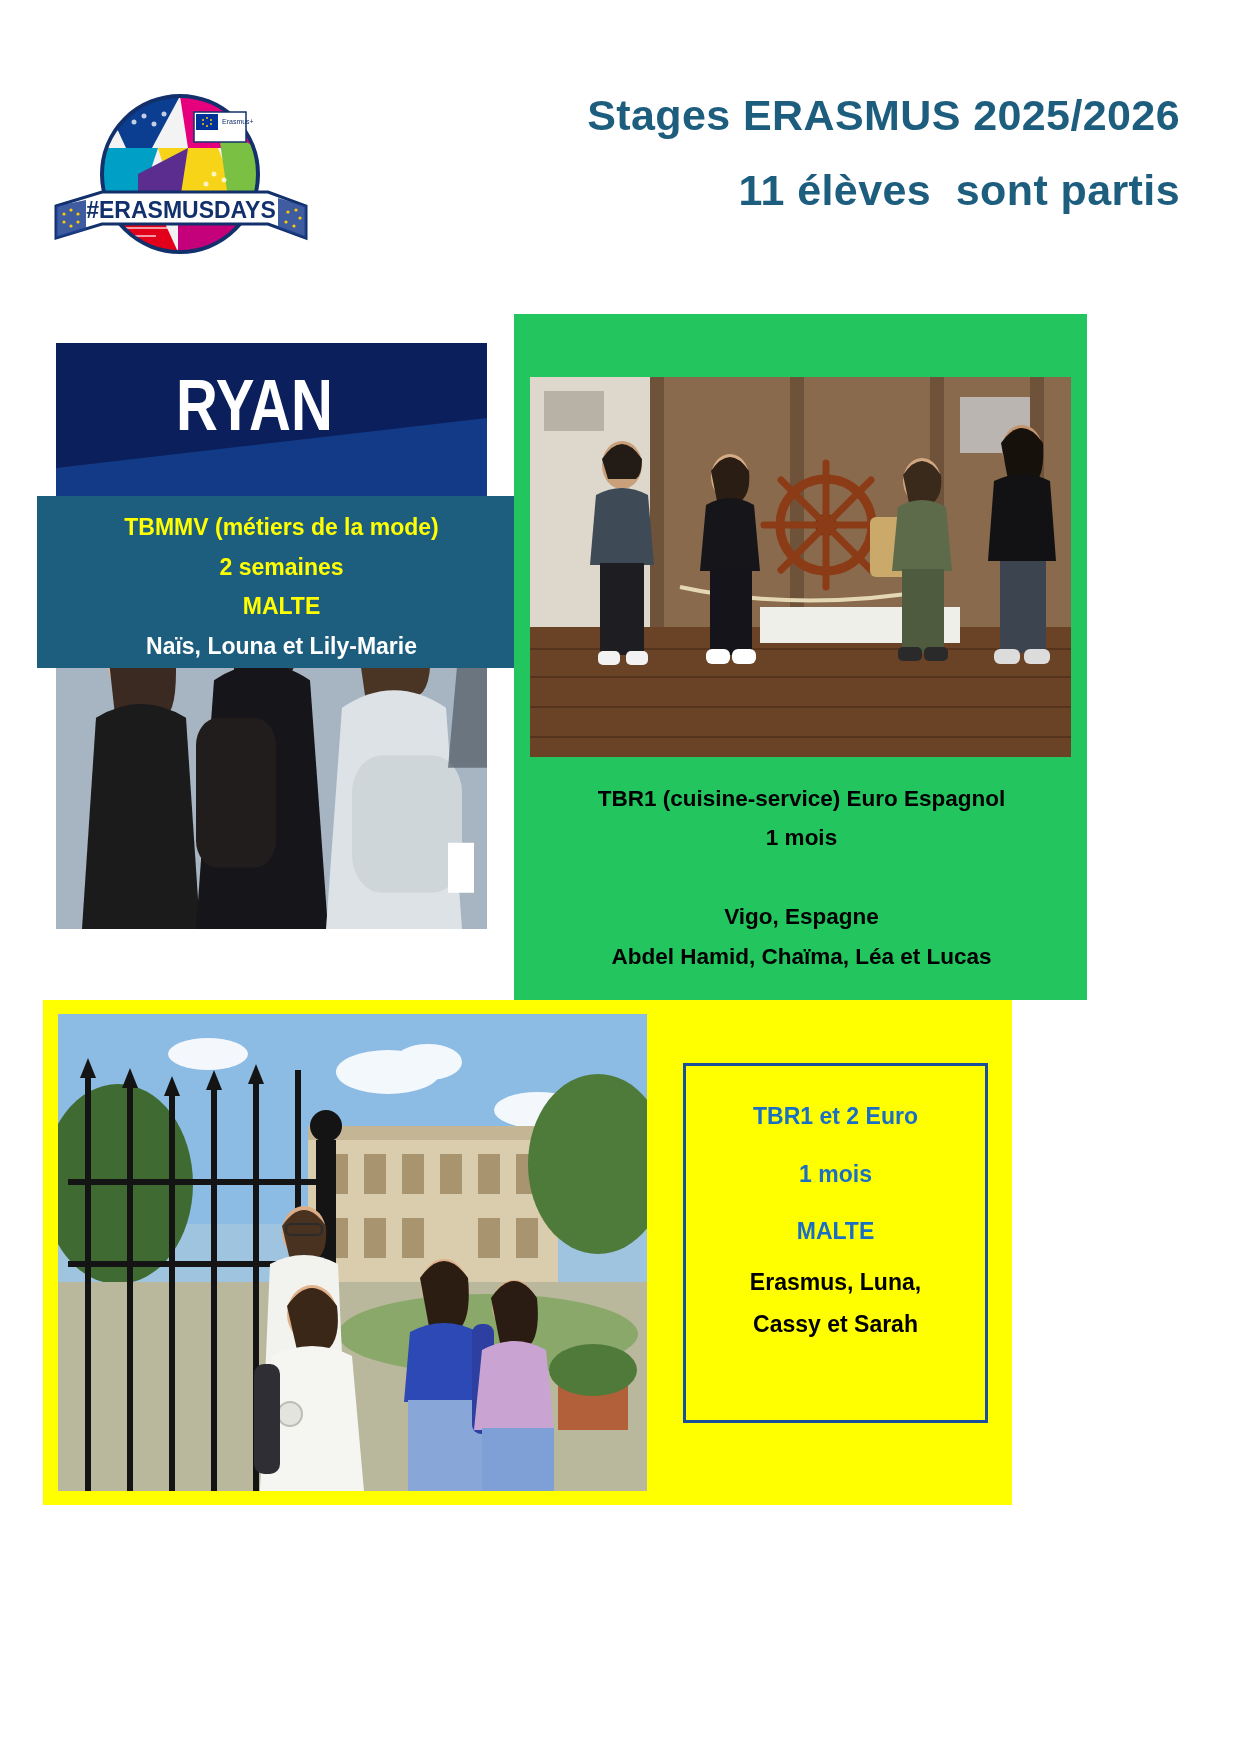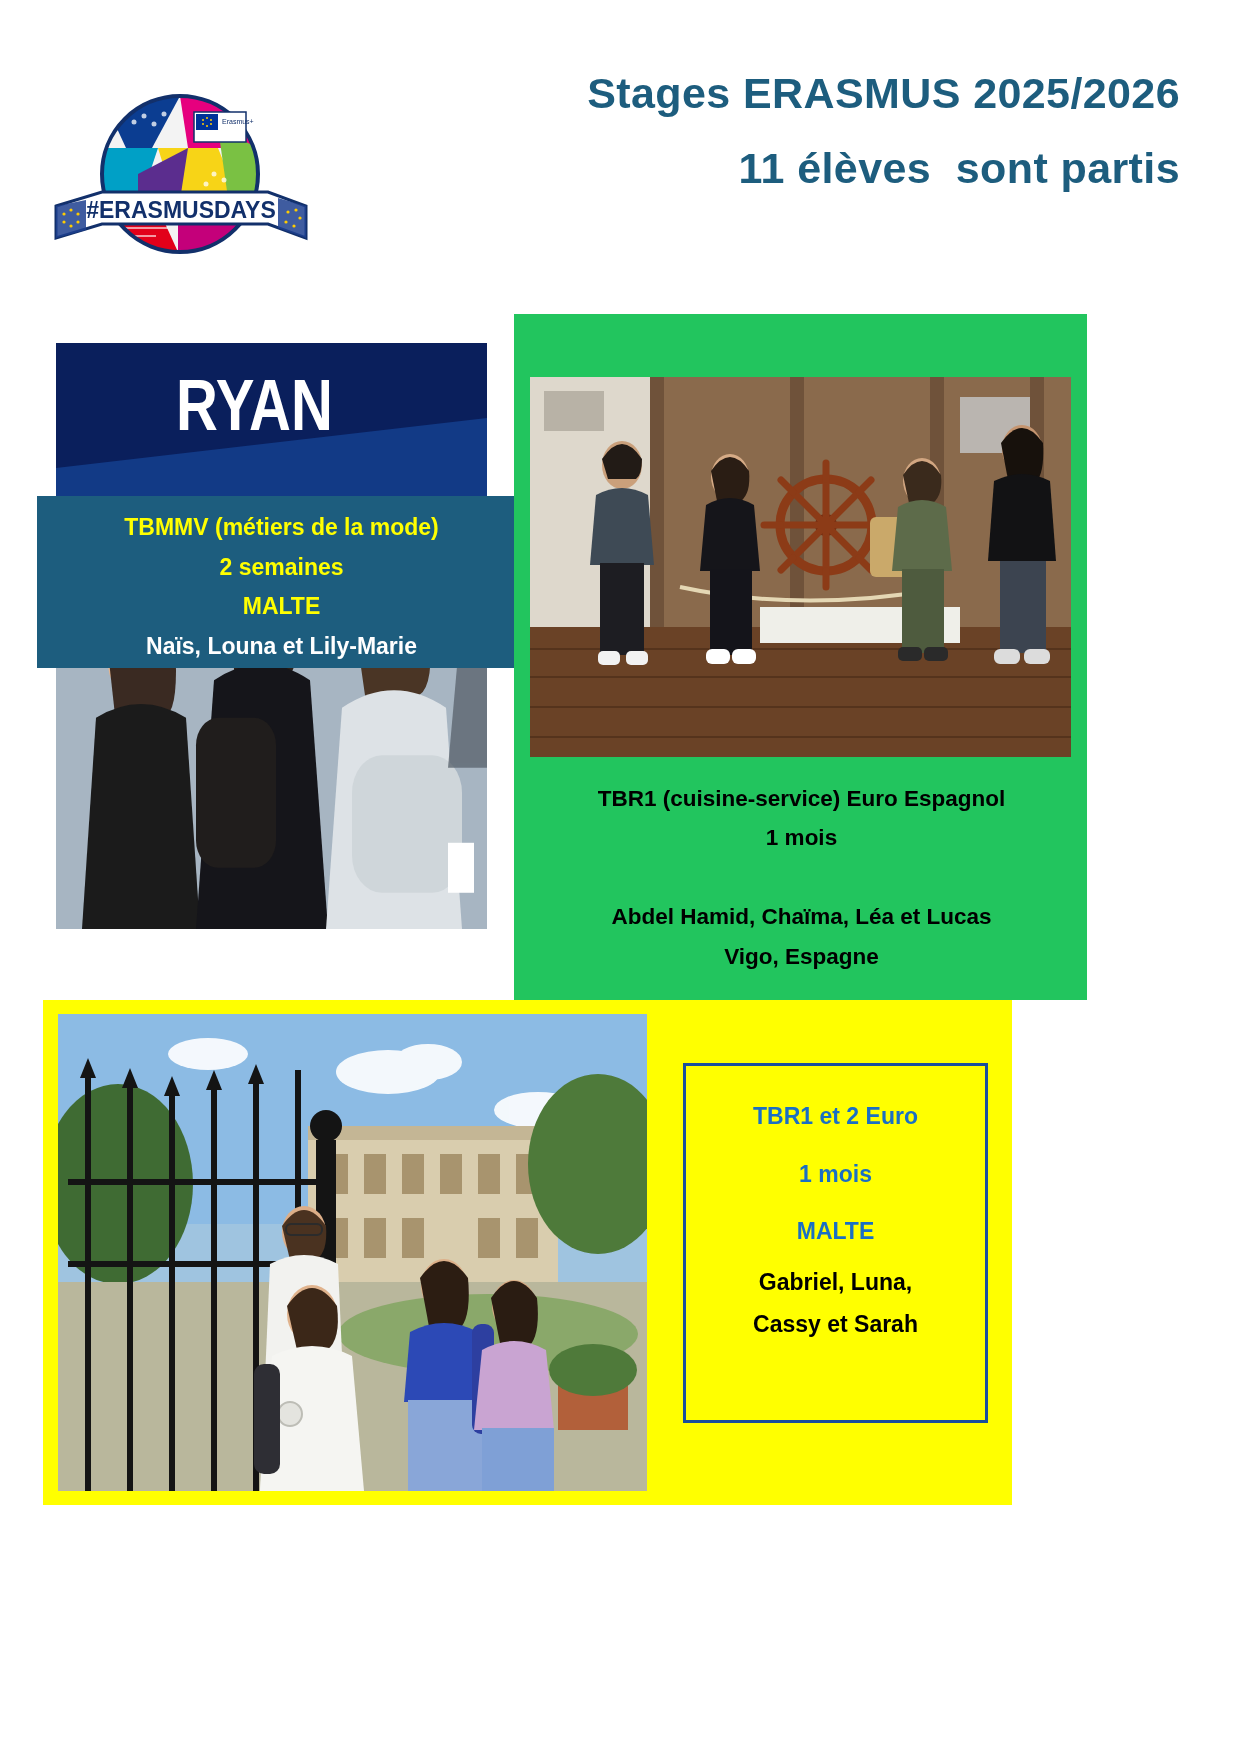--- a/index.html
+++ b/index.html
@@ -28,21 +28,21 @@
     top: 88px;
     width: 285px;
     height: 175px;
     background: #ffffff;
   }
   .logo svg { display: block; }
 
   .title-block {
     position: absolute;
     left: 250px;
-    top: 56px;
+    top: 78px;
     width: 930px;
     text-align: right;
     color: #1d5d7e;
     font-weight: bold;
     font-size: 43px;
     line-height: 1.75;
     letter-spacing: 0.4px;
   }
   .title-line { display: block; white-space: pre; }
 
@@ -355,22 +355,22 @@
         <rect x="464" y="272" width="26" height="15" rx="6" fill="#dcdcdc"></rect>
         <rect x="494" y="272" width="26" height="15" rx="6" fill="#dcdcdc"></rect>
       </g>
     </svg>
   </div>
 
   <div class="caption-vigo">
     <div>TBR1 (cuisine-service) Euro Espagnol</div>
     <div>1 mois</div>
     <div>&nbsp;</div>
+    <div>Vigo, Espagne</div>
     <div>Abdel Hamid, Chaïma, Léa et Lucas</div>
-    <div>Vigo, Espagne</div>
   </div>
 </div>
 
 <div class="panel-malte2">
   <div class="photo-gate">
     <svg class="ph-full" viewBox="0 0 589 477" preserveAspectRatio="none" xmlns="http://www.w3.org/2000/svg">
       <rect width="589" height="477" fill="#9fc4e0"></rect>
       <rect x="0" y="0" width="589" height="210" fill="#8cbbe4"></rect>
       <g fill="#ffffff" opacity="0.9">
         <ellipse cx="330" cy="58" rx="52" ry="22"></ellipse>
@@ -450,16 +450,16 @@
         <rect x="424" y="414" width="72" height="63" fill="#7fa0d6"></rect>
       </g>
     </svg>
   </div>
 
   <div class="inner-box"></div>
   <div class="caption-malte2">
     <div class="b">TBR1 et 2  Euro</div>
     <div class="b">1 mois</div>
     <div class="b">MALTE</div>
-    <div class="k names">Gabriel, Luna,</div>
+    <div class="k names">Erasmus, Luna,</div>
     <div class="k names">Cassy et Sarah</div>
   </div>
 </div>
 
 </body></html>

